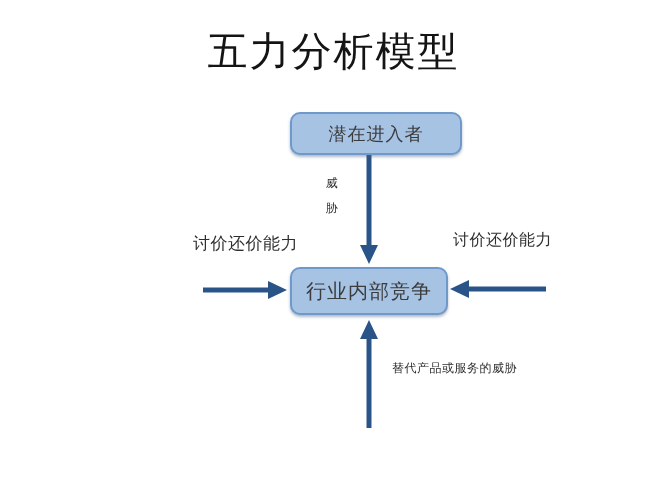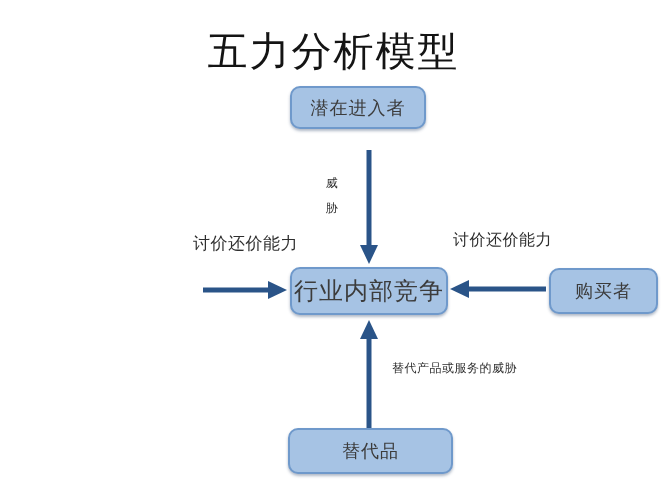--- a/index.html
+++ b/index.html
@@ -35,23 +35,23 @@
     border-radius: 10px;
     box-shadow: 0 2px 3px rgba(80, 100, 130, 0.45);
     display: flex;
     align-items: center;
     justify-content: center;
     font-size: 18px;
     font-weight: 500;
     color: var(--box-text, #3c3c3c);
     letter-spacing: 1px;
   }
-  .node-potential { left: 290px; top: 86px; width: 136px; height: 43px; }
+  .node-potential { left: 290px; top: 112px; width: 172px; height: 43px; }
   .node-suppliers { left: 84px;  top: 267px; width: 116px; height: 47px; }
-  .node-center    { left: 290px; top: 267px; width: 158px; height: 48px; font-size: 24px; }
+  .node-center    { left: 290px; top: 267px; width: 158px; height: 48px; font-size: 20px; }
   .node-buyers    { left: 549px; top: 268px; width: 109px; height: 46px; }
   .node-substitutes { left: 288px; top: 428px; width: 165px; height: 46px; }
 
   .edge-label {
     position: absolute;
     color: var(--label-text, #2e2e2e);
     font-size: 17px;
     letter-spacing: 0.5px;
     white-space: nowrap;
   }
@@ -114,27 +114,21 @@
 
   <div class="node node-potential">
     <span>潜在进入者</span>
   </div>
 
 
   <div class="node node-center">
     <span>行业内部竞争</span>
   </div>
 
-  <div class="node node-buyers">
-    <span>购买者</span>
-  </div>
 
-  <div class="node node-substitutes">
-    <span>替代品</span>
-  </div>
 
   <div class="edge-label label-threat">威胁</div>
 
   <div class="edge-label label-bargain-left">讨价还价能力</div>
 
   <div class="edge-label label-bargain-right">讨价还价能力</div>
 
   <div class="edge-label label-substitute">替代产品或服务的威胁</div>
 
 </div>

